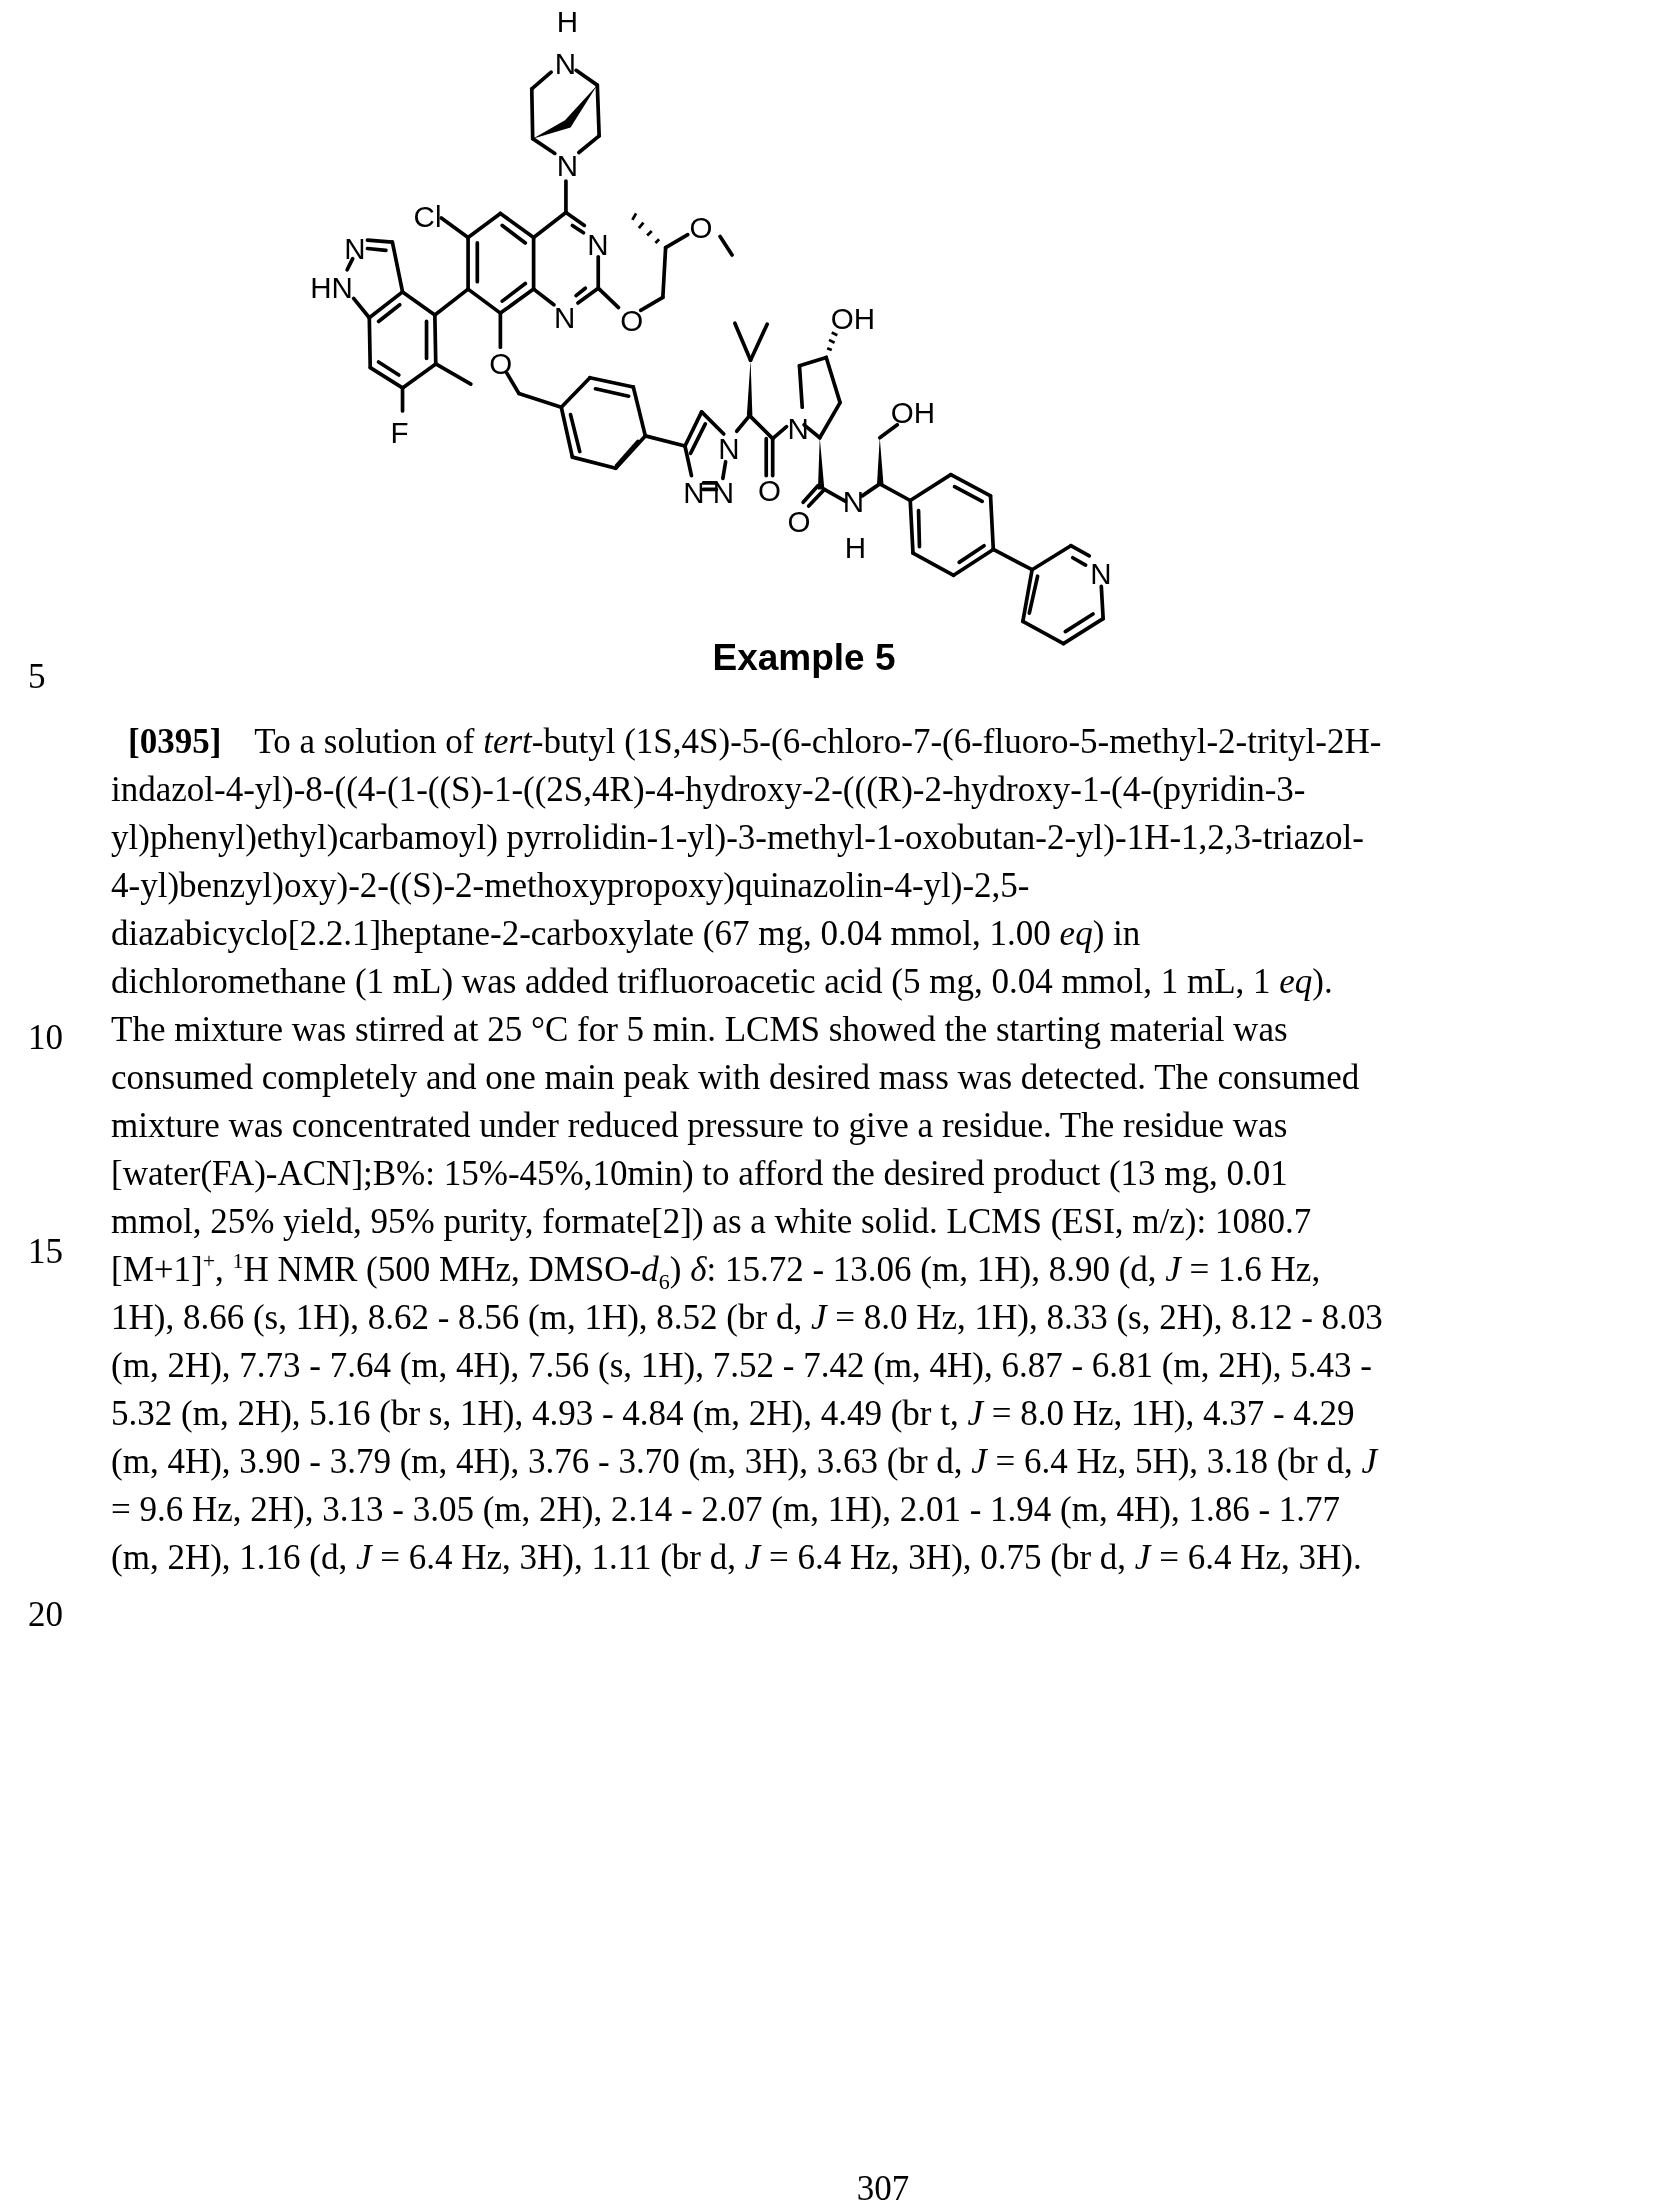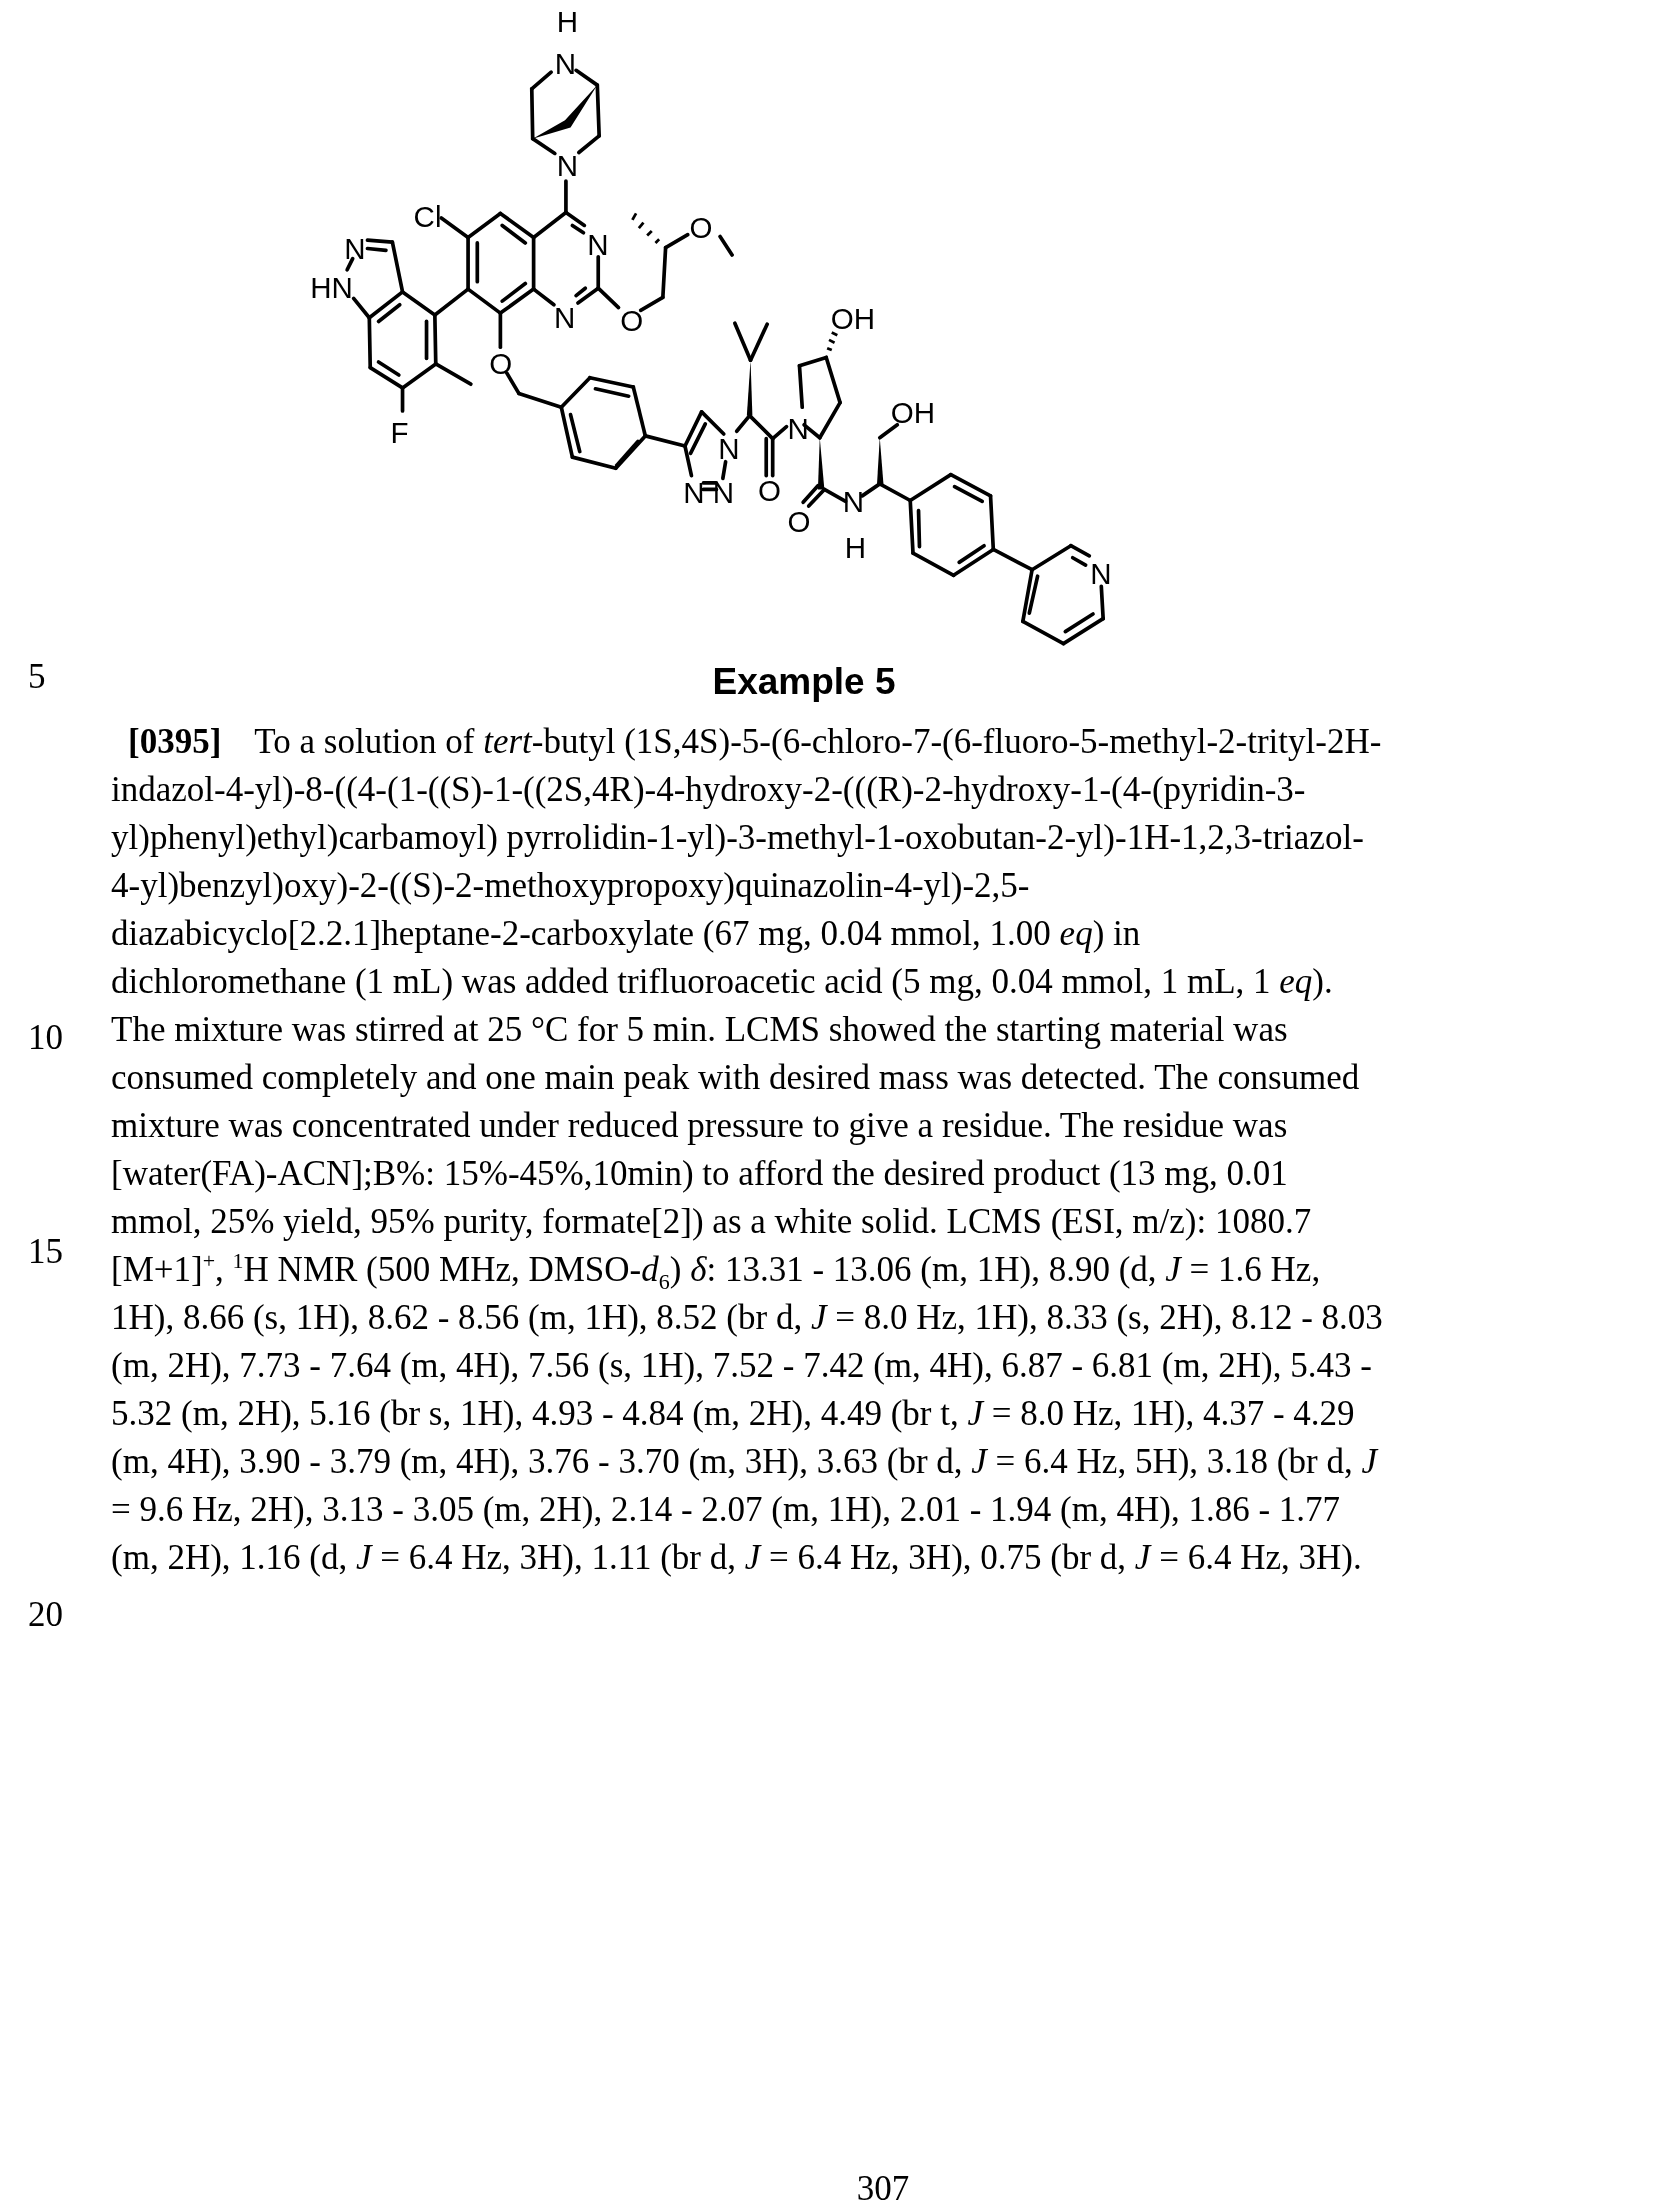--- a/index.html
+++ b/index.html
@@ -1,19 +1,19 @@
 <!DOCTYPE html>
 <html style="font-size:14.8px"><head>
 <meta charset="utf-8">
 <style>
   html, body { margin: 0; padding: 0; background: #ffffff; }
   body { width: 1656px; height: 2207px; position: relative; overflow: hidden; color: #000; font-family: "Liberation Serif", serif; }
   .structure { position: absolute; left: 277px; top: 0; width: 1200px; height: 665px; }
   .structure svg { width: 100%; height: 100%; }
-  .title { position: absolute; left: 0; width: 1468px; top: 637px; text-align: center; font-family: "Liberation Sans", sans-serif; font-weight: bold; font-size: 37px; letter-spacing: 0; margin-top: 24px; }
+  .title { position: absolute; left: 0; width: 1468px; top: 637px; text-align: center; font-family: "Liberation Sans", sans-serif; font-weight: bold; font-size: 37px; letter-spacing: 0; }
   .title span { display: inline-block; transform: translateX(70px); }
   .linenum { position: absolute; left: 28px; font-size: 35px; font-family: "Liberation Serif", serif; }
   .body-text { position: absolute; left: 111px; top: 718px; width: 1532px; font-size: 35px; line-height: 48px; }
   .body-text .line { white-space: nowrap; height: 48px; }
   .pnum { font-weight: bold; margin-right: 33px; margin-left: 17px; }
   .page-number { position: absolute; top: 2169px; left: 0; width: 1656px; text-align: center; font-size: 35px; }
   .page-number span { display:inline-block; transform: translateX(55px); }
   i { font-style: italic; }
   sup, sub { font-size: 22px; line-height: 0; }
 </style>
@@ -194,21 +194,21 @@
   <div class="line">indazol-4-yl)-8-((4-(1-((S)-1-((2S,4R)-4-hydroxy-2-(((R)-2-hydroxy-1-(4-(pyridin-3-</div>
   <div class="line">yl)phenyl)ethyl)carbamoyl) pyrrolidin-1-yl)-3-methyl-1-oxobutan-2-yl)-1H-1,2,3-triazol-</div>
   <div class="line">4-yl)benzyl)oxy)-2-((S)-2-methoxypropoxy)quinazolin-4-yl)-2,5-</div>
   <div class="line"><span>diazabicyclo[2.2.1]heptane-2-carboxylate  (67 mg, 0.04 mmol, 1.00 </span><i>eq</i><span>) in</span></div>
   <div class="line"><span>dichloromethane (1 mL) was added trifluoroacetic acid (5 mg, 0.04 mmol, 1 mL, 1 </span><i>eq</i><span>).</span></div>
   <div class="line">The mixture was stirred at 25 °C for 5 min. LCMS showed the starting material was</div>
   <div class="line">consumed completely and one main peak with desired mass was detected. The consumed</div>
   <div class="line">mixture was concentrated under reduced pressure to give a residue. The residue was</div>
   <div class="line">[water(FA)-ACN];B%: 15%-45%,10min) to afford the desired product (13 mg, 0.01</div>
   <div class="line">mmol, 25% yield, 95% purity, formate[2]) as a white solid.  LCMS (ESI, m/z): 1080.7</div>
-  <div class="line"><span>[M+1]</span><sup>+</sup><span>,  </span><sup>1</sup><span>H NMR (500 MHz, DMSO-</span><i>d</i><sub>6</sub><span>) </span><i>δ</i><span>: 13.31 - 13.06 (m, 1H), 8.90 (d, </span><i>J</i><span> = 1.6 Hz,</span></div>
+  <div class="line"><span>[M+1]</span><sup>+</sup><span>,  </span><sup>1</sup><span>H NMR (500 MHz, DMSO-</span><i>d</i><sub>6</sub><span>) </span><i>δ</i><span>: 15.72 - 13.06 (m, 1H), 8.90 (d, </span><i>J</i><span> = 1.6 Hz,</span></div>
   <div class="line"><span>1H), 8.66 (s, 1H), 8.62 - 8.56 (m, 1H), 8.52 (br d, </span><i>J</i><span> = 8.0 Hz, 1H), 8.33 (s, 2H), 8.12 - 8.03</span></div>
   <div class="line">(m, 2H), 7.73 - 7.64 (m, 4H), 7.56 (s, 1H), 7.52 - 7.42 (m, 4H), 6.87 - 6.81 (m, 2H), 5.43 -</div>
   <div class="line"><span>5.32 (m, 2H), 5.16 (br s, 1H), 4.93 - 4.84 (m, 2H), 4.49 (br t, </span><i>J</i><span> = 8.0 Hz, 1H), 4.37 - 4.29</span></div>
   <div class="line"><span>(m, 4H), 3.90 - 3.79 (m, 4H), 3.76 - 3.70 (m, 3H), 3.63 (br d, </span><i>J</i><span> = 6.4 Hz, 5H), 3.18 (br d, </span><i>J</i></div>
   <div class="line">= 9.6 Hz, 2H), 3.13 - 3.05 (m, 2H), 2.14 - 2.07 (m, 1H), 2.01 - 1.94 (m, 4H), 1.86 - 1.77</div>
   <div class="line"><span>(m, 2H), 1.16 (d, </span><i>J</i><span> = 6.4 Hz, 3H), 1.11 (br d, </span><i>J</i><span> = 6.4 Hz, 3H), 0.75 (br d, </span><i>J</i><span> = 6.4 Hz, 3H).</span></div>
 </div>
 
 <div class="page-number"><span>307</span></div>
 

